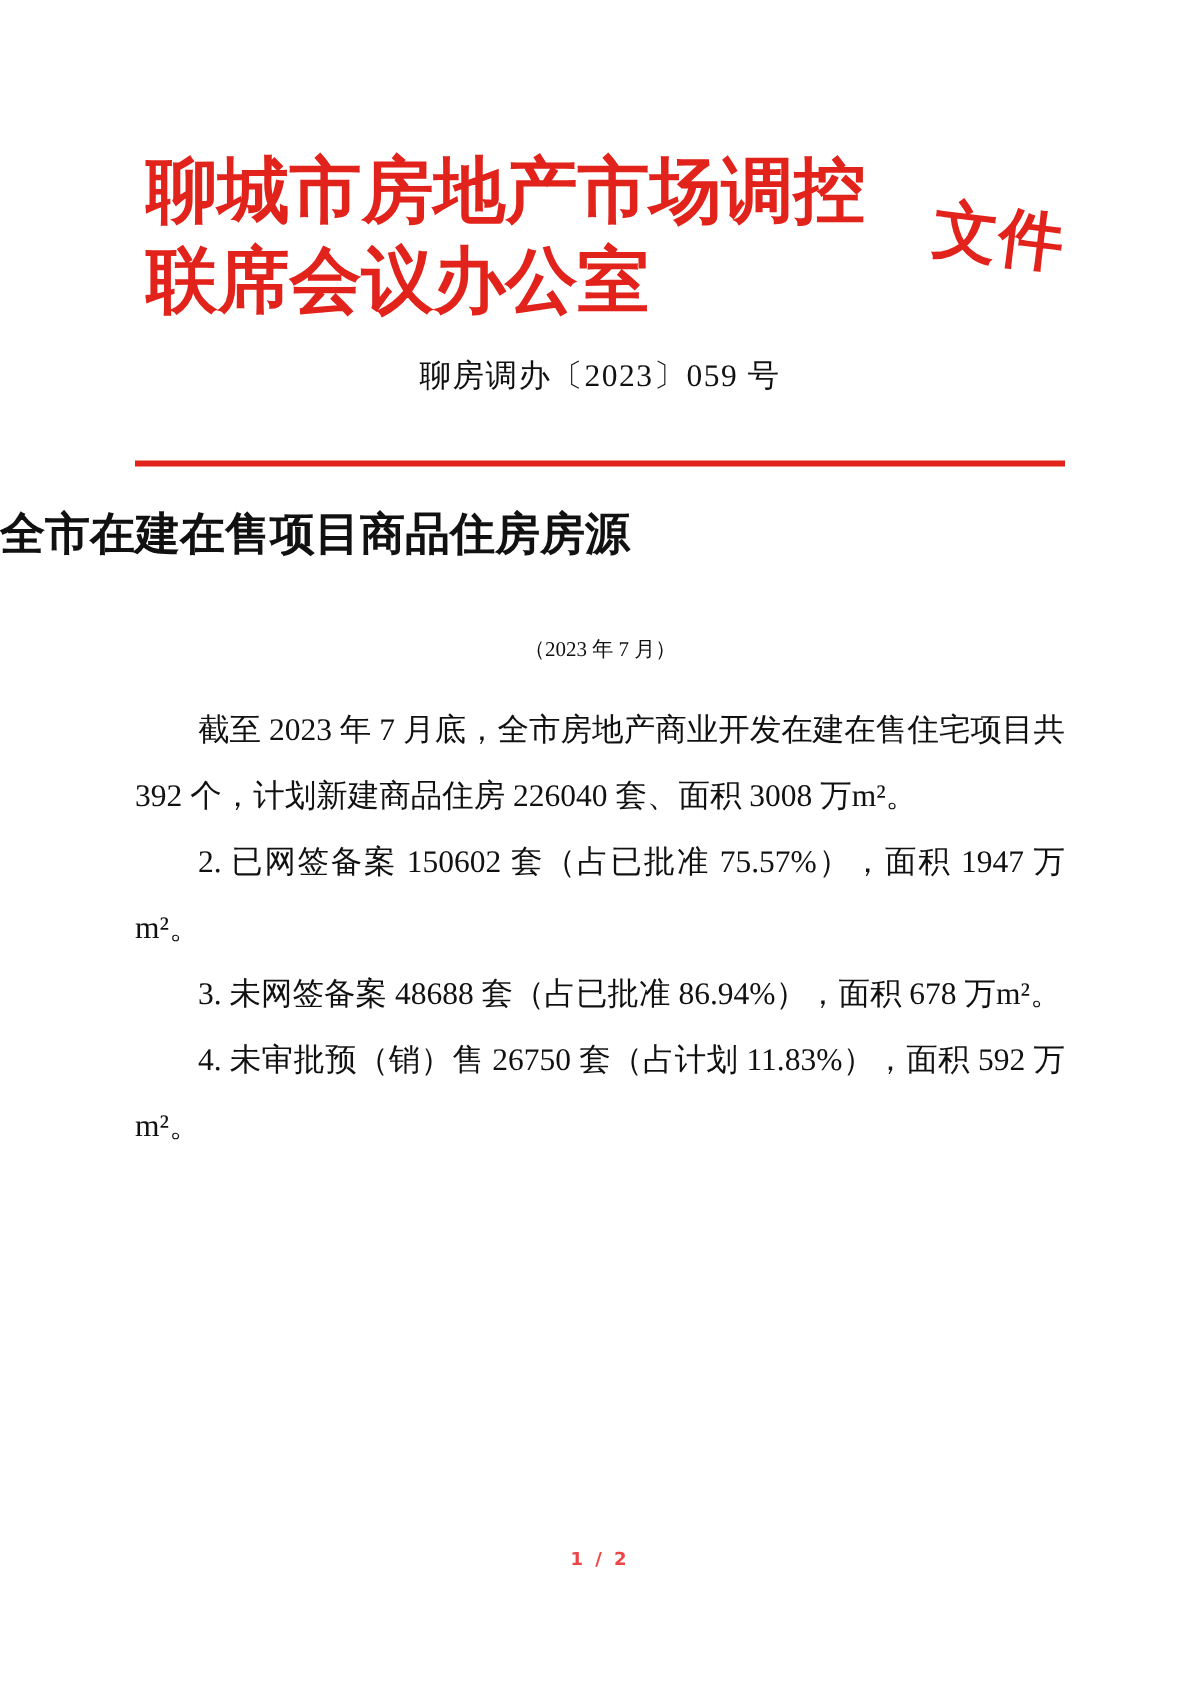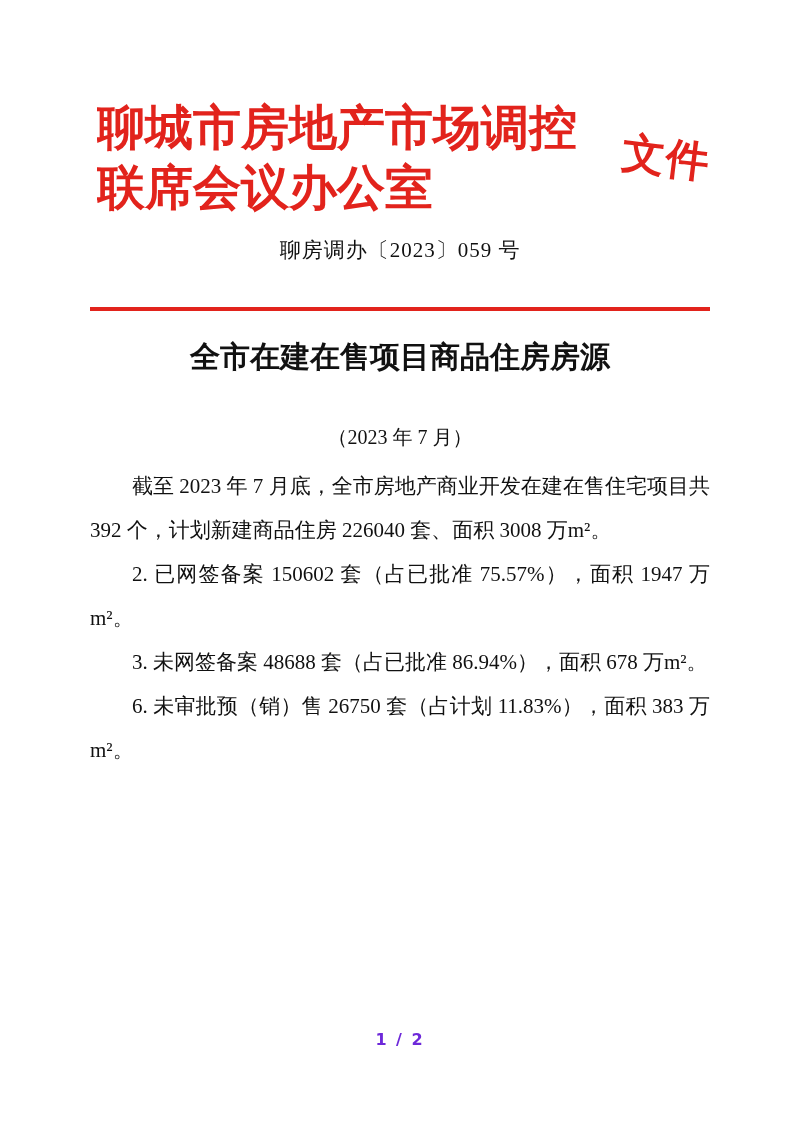--- a/index.html
+++ b/index.html
@@ -59,31 +59,31 @@
   }
   
   .red-rule{
     position:absolute;top:307px;left:90px;width:620px;height:4px;
     background:var(--red);
   }
   
   .doc-title{
     position:absolute;top:334px;left:0;width:100%;
     margin:0;
-    text-align:center;
+    text-align:left;
     font-family:"Liberation Sans","DejaVu Sans",sans-serif;
     font-weight:bold;
     font-size:30px;
     line-height:45px;
     color:var(--ink);
   }
   .doc-date{
     position:absolute;top:424px;left:0;width:100%;
     text-align:center;
-    font-size:20px;
+    font-size:14px;
     color:var(--ink);
   }
   
   .doc-body{
     position:absolute;top:464px;left:90px;width:620px;
     font-size:21px;
     line-height:44px;
     text-align:justify;
   }
   .doc-body p{
@@ -91,23 +91,23 @@
     text-indent:2em;
   }
   
   .page-footer{
     position:absolute;top:1030px;left:0;width:100%;
     text-align:center;
   }
   .page-number{
     font-family:"DejaVu Sans","Liberation Sans",sans-serif;
     font-weight:bold;
-    font-size:16px;
+    font-size:12px;
     letter-spacing:2px;
-    color:#6d28d9;
+    color:#ef4444;
   }
 </style>
 </head>
 <body>
 
 <div class="page">
 
   <header class="doc-header">
     <div class="header-lines">
       <span class="header-line">聊城市房地产市场调控</span>
@@ -123,20 +123,20 @@
   <h1 class="doc-title">
     <span>全市在建在售项目商品住房房源</span><br>
   </h1>
 
   <div class="doc-date">（2023 年 7 月）</div>
 
   <main class="doc-body">
     <p>截至 2023 年 7 月底，全市房地产商业开发在建在售住宅项目共 392 个，计划新建商品住房 226040 套、面积 3008 万m²。</p>
     <p>2. 已网签备案 150602 套（占已批准 75.57%），面积 1947 万m²。</p>
     <p>3. 未网签备案 48688 套（占已批准 86.94%），面积 678 万m²。</p>
-    <p>6. 未审批预（销）售 26750 套（占计划 11.83%），面积 383 万m²。</p>
+    <p>4. 未审批预（销）售 26750 套（占计划 11.83%），面积 592 万m²。</p>
   </main>
 
   <footer class="page-footer">
     <span class="page-number">1 / 2</span>
   </footer>
 
 </div>
 
 </body></html>

